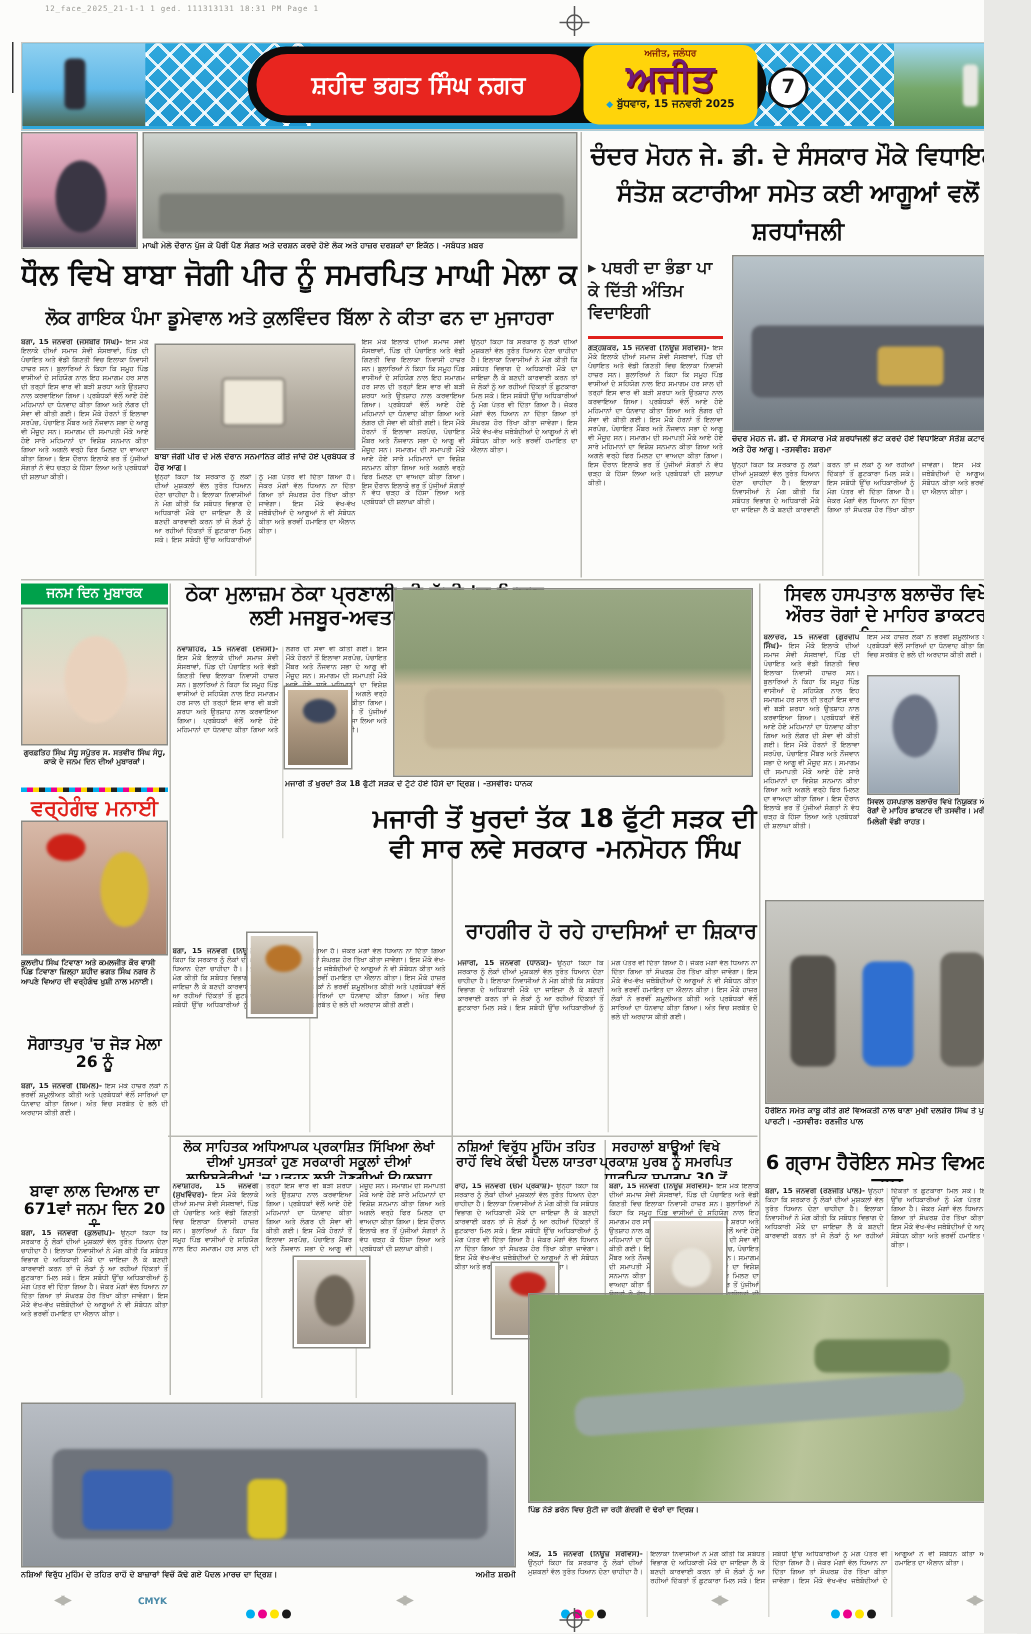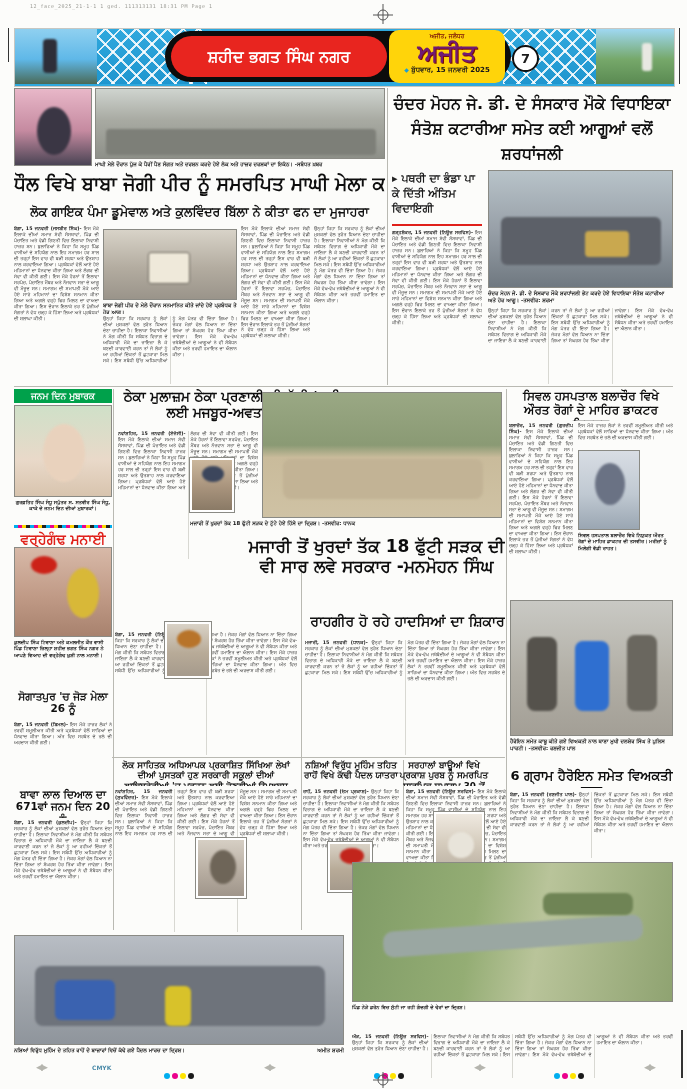--- a/index.html
+++ b/index.html
@@ -1,17 +1,17 @@
 <!DOCTYPE html>
 <html><head>
 <meta charset="utf-8">
 <style>
   html,body{margin:0;padding:0;background:#e9e9e6;}
-  #canvas{position:relative;width:687px;height:1089px;background:#fcfcfa;overflow:hidden;
-          font-family:"DejaVu Sans",sans-serif;color:#1a1a1a;}
+  #canvas{position:relative;width:612px;height:1089px;background:#fcfcfa;overflow:hidden;
+          font-family:"DejaVu Sans",sans-serif;color:#1a1a1a;padding-left:44px;}
   .abs{position:absolute;}
   .photo{background:#b5b5ae;border:1px solid #8a8a84;box-sizing:border-box;overflow:hidden;}
   .blob{position:absolute;border-radius:50%;filter:blur(1px);}
   .headline{font-weight:bold;color:#0d0d0d;text-align:center;line-height:1.18;overflow:hidden;}
   .nowrap{white-space:nowrap;}
   .subhead{font-weight:bold;color:#111;text-align:center;overflow:hidden;}
   .body-text{font-size:4.6px;line-height:1.3;text-align:justify;color:#222;overflow:hidden;}
   .body-text b{font-size:4.8px;}
   .cols2{column-count:2;column-gap:5px;column-rule:1px solid #d8d8d2;}
   .cols3{column-count:3;column-gap:5px;column-rule:1px solid #d8d8d2;}

